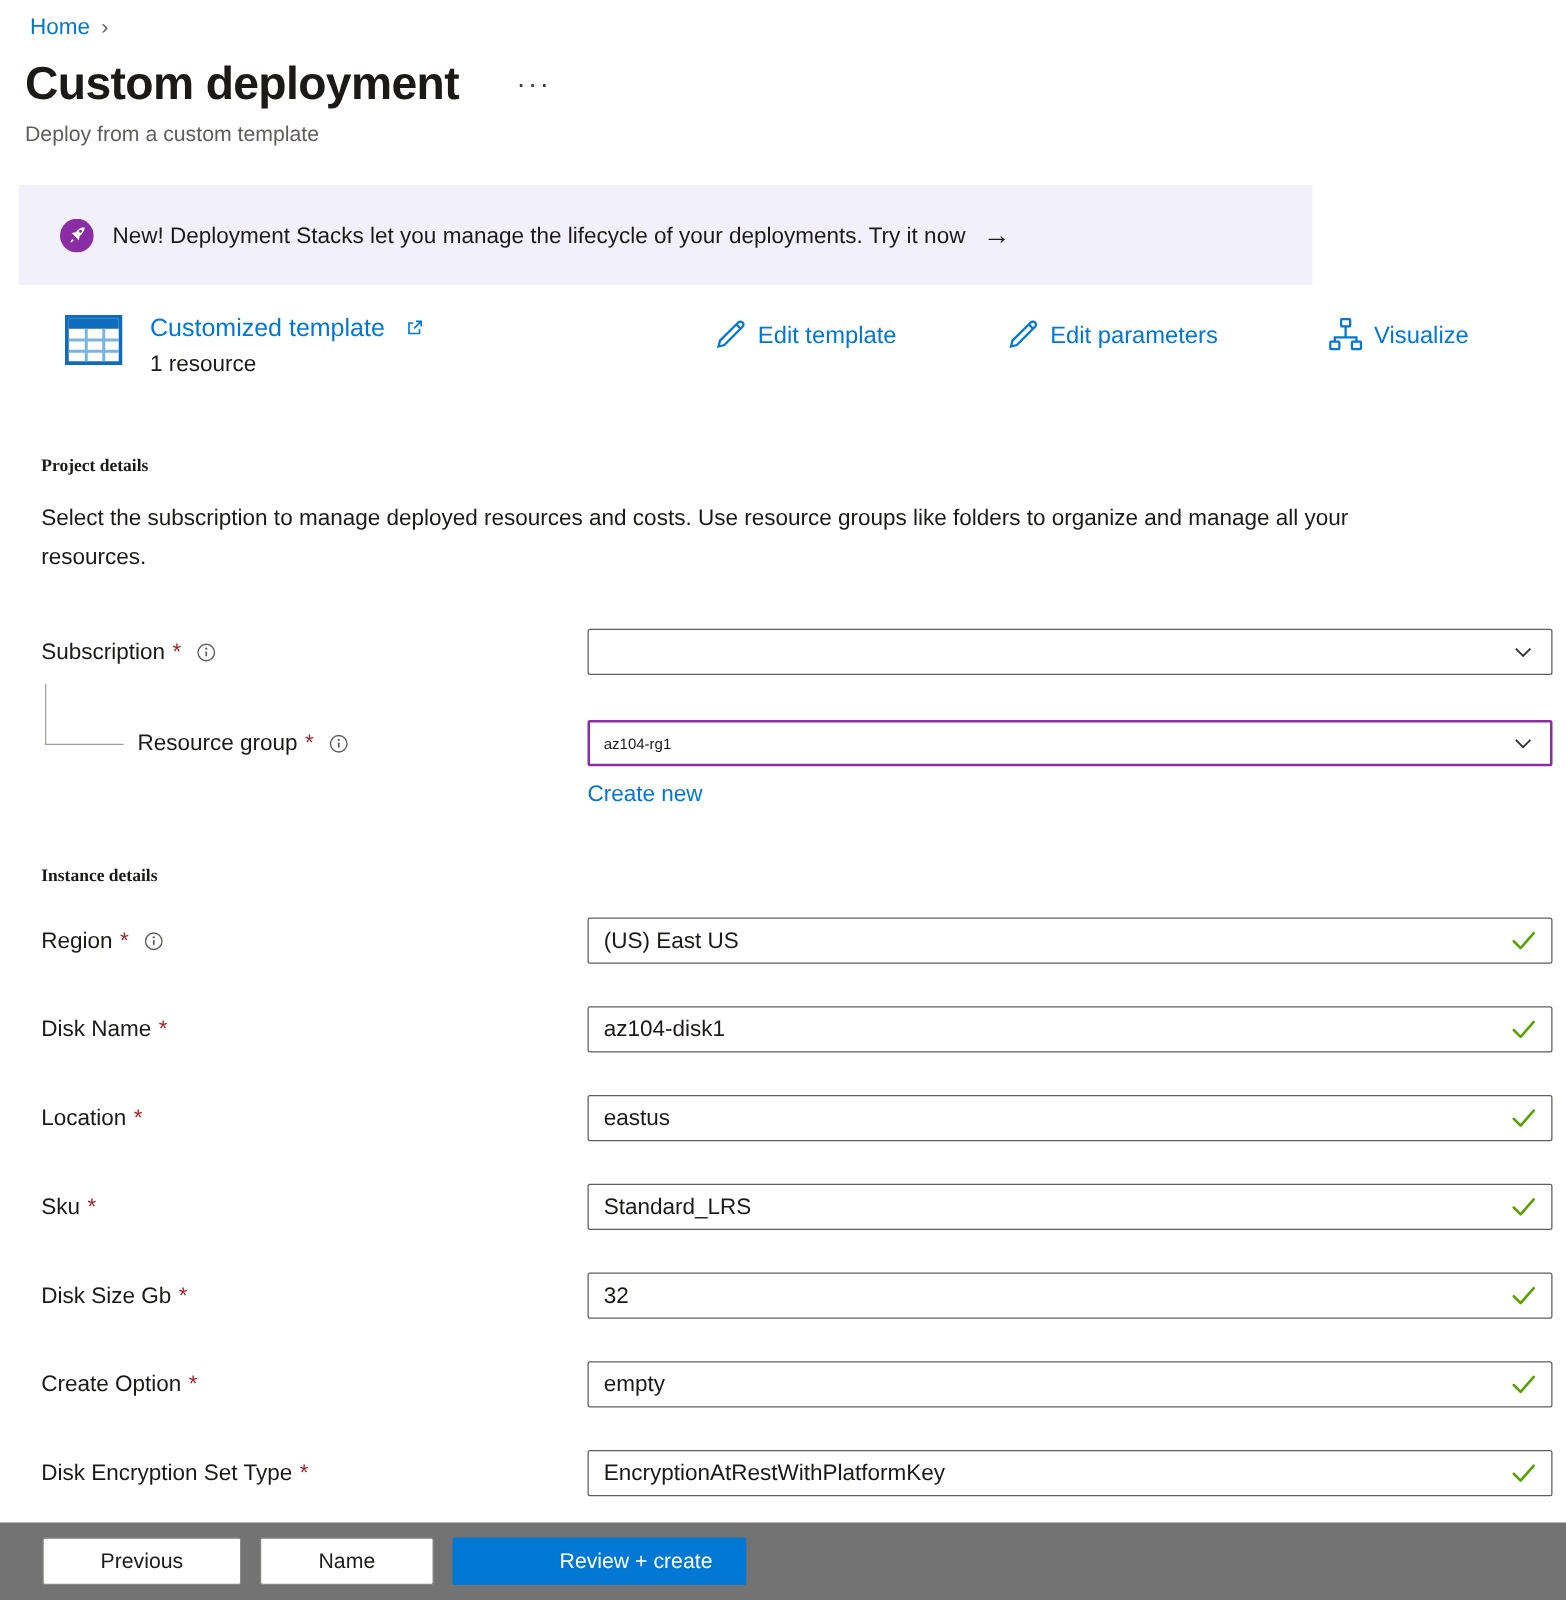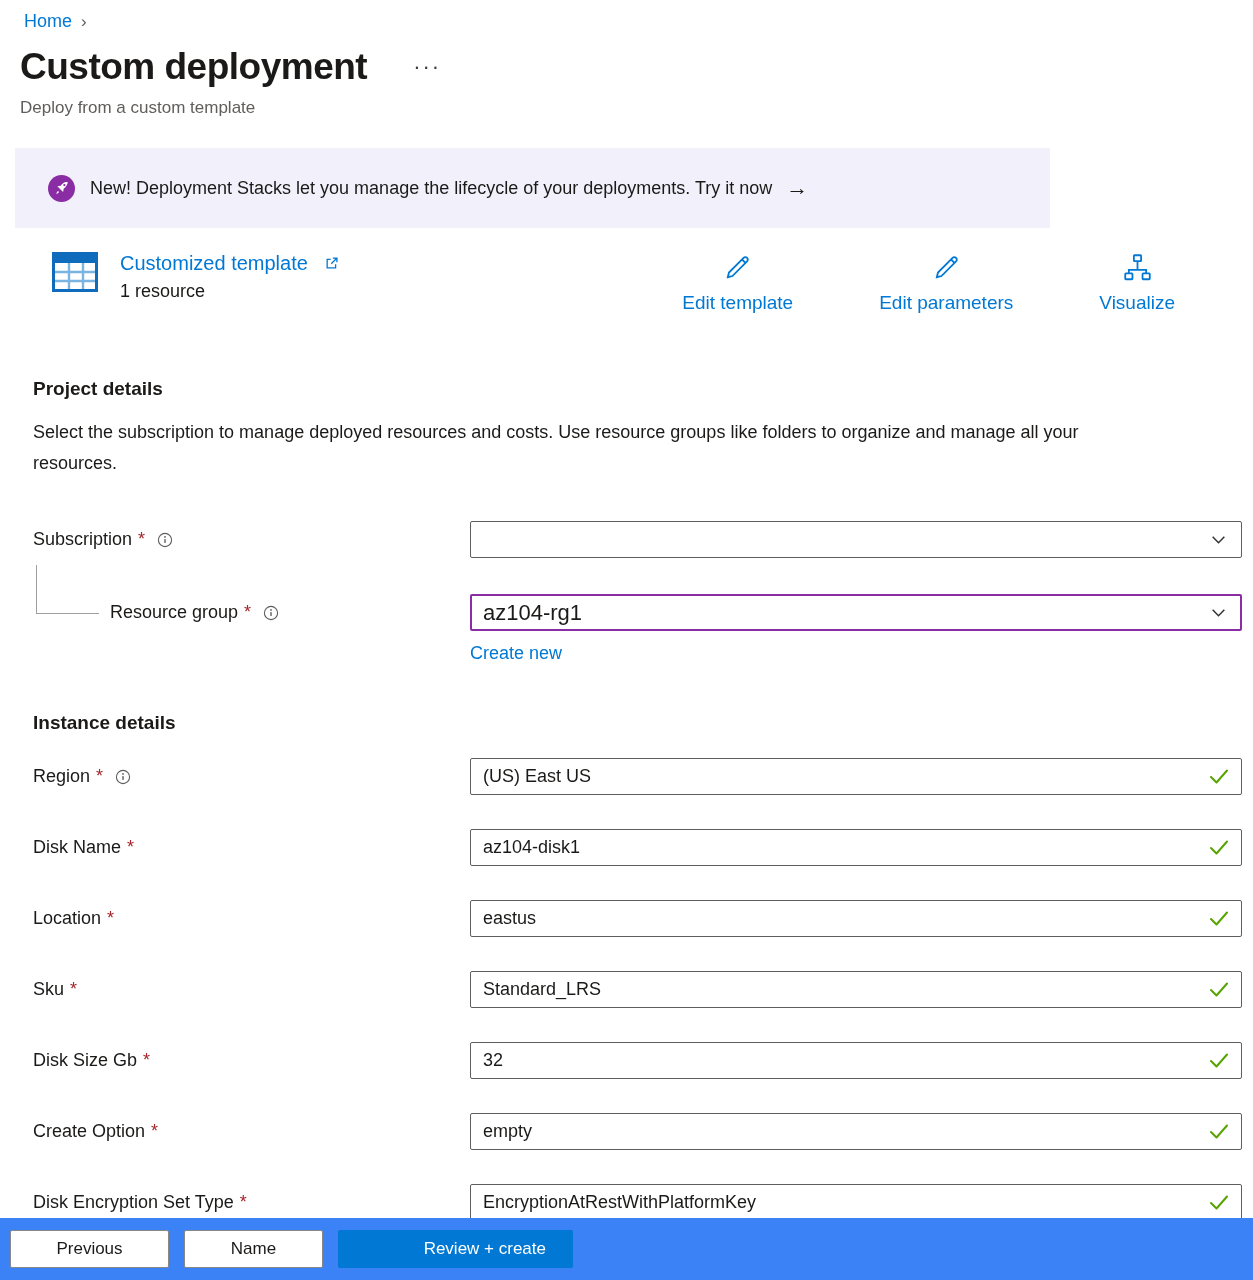--- a/index.html
+++ b/index.html
@@ -38,56 +38,56 @@
   .rocket{display:flex;flex:none;}
   .banner-text{margin-left:15px;font-size:18px;color:var(--text-primary);}
   .banner-arrow{margin-left:14px;font-size:22px;color:var(--text-primary);text-decoration:none;font-weight:700;line-height:1;cursor:pointer;}
 
   .template-row{display:flex;align-items:flex-start;margin:24px 78px 0 52px;}
   .tpl-icon{display:flex;flex:none;}
   .tpl-info{margin-left:22px;}
   .tpl-link{display:inline-flex;align-items:flex-start;gap:17px;font-size:20px;color:var(--accent);text-decoration:none;cursor:pointer;}
   .tpl-count{margin-top:6px;font-size:18px;color:var(--text-primary);}
   .tpl-actions{margin-left:auto;display:flex;gap:86px;}
-  .action{background:none;border:none;display:flex;flex-direction:column;align-items:center;gap:6px;cursor:pointer;padding:0;font-family:inherit;}
+  .action{background:none;border:none;display:flex;flex-direction:row;align-items:center;gap:6px;cursor:pointer;padding:0;font-family:inherit;}
   .action-label{font-size:19px;color:var(--accent);white-space:nowrap;}
 
-  h2.section{margin:64px 0 0 33px;font-size:19px;font-weight:700;color:var(--text-primary);}
+  h2.section{margin:64px 0 0 33px;font-size:14px;font-weight:700;color:var(--text-primary);font-family:Liberation Serif, serif;}
   h2.instance{margin-top:48px;}
   .desc{margin:17px 33px 0 33px;max-width:1080px;font-size:18px;line-height:31px;color:var(--text-primary);}
 
   .form-row{display:flex;align-items:center;margin:0 11px 0 33px;}
   .sub-row{margin-top:42px;text-align:right;}
   .rg-row{margin-top:36px;position:relative;}
   .field-row{margin-top:34px;}
   .field-row.first{margin-top:24px;}
 
   .field-label{width:437px;flex:none;display:flex;align-items:center;font-size:18px;color:var(--text-primary);}
   .rg-row .field-label{padding-left:77px;}
   .req{color:var(--required);margin-left:6px;font-size:18px;}
   .info{margin-left:12px;display:flex;cursor:pointer;}
 
   .connector{position:absolute;left:3px;top:-29px;width:63px;height:49px;
     border-left:1px solid #a19f9d;border-bottom:1px solid #a19f9d;}
 
   .combo{flex:1;height:37px;border:1px solid var(--input-border);border-radius:2px;
     display:flex;align-items:center;padding:0 14px 0 12px;background:#fff;cursor:pointer;}
   .combo.edited{border:2px solid var(--edited-border);padding:0 13px 0 11px;}
-  .combo-value{flex:1;font-size:22px;color:var(--text-primary);}
+  .combo-value{flex:1;font-size:12px;color:var(--text-primary);}
   .chev{display:flex;flex:none;}
 
   .input-wrap{flex:1;height:37px;border:1px solid var(--input-border);border-radius:2px;
     display:flex;align-items:center;padding:16px 12px;background:#fff;}
   .input-wrap input{flex:1;border:0;outline:0;font-family:inherit;font-size:18px;color:var(--text-primary);background:transparent;padding:0;min-width:0;}
   .check{display:flex;flex:none;margin-left:10px;}
 
   .create-new{display:inline-block;margin:12px 0 0 470px;font-size:18px;color:var(--accent);text-decoration:none;cursor:pointer;}
 
-  .footer{position:absolute;left:0;right:0;bottom:0;height:62px;background:#3b82f6;z-index:10;
-    display:flex;align-items:center;gap:15px;padding-left:10px;}
+  .footer{position:absolute;left:0;right:0;bottom:0;height:62px;background:#737373;z-index:10;
+    display:flex;align-items:center;gap:15px;padding-left:34px;}
   .btn{height:38px;min-width:139px;padding:0 26px;background:#fff;border:1px solid var(--button-border);
     border-radius:2px;font-size:17px;color:var(--text-primary);cursor:pointer;font-family:inherit;}
   .btn.previous{min-width:159px;}
   .btn.primary{background:var(--accent);border-color:var(--accent);color:#fff;min-width:235px;text-align:right;}
 </style>
 </head>
 <body>
 
 <div class="page">
 

